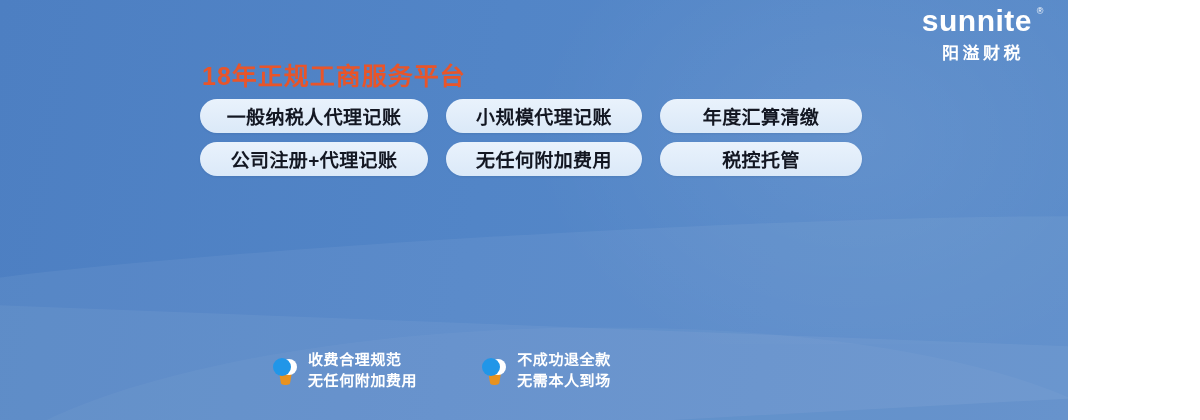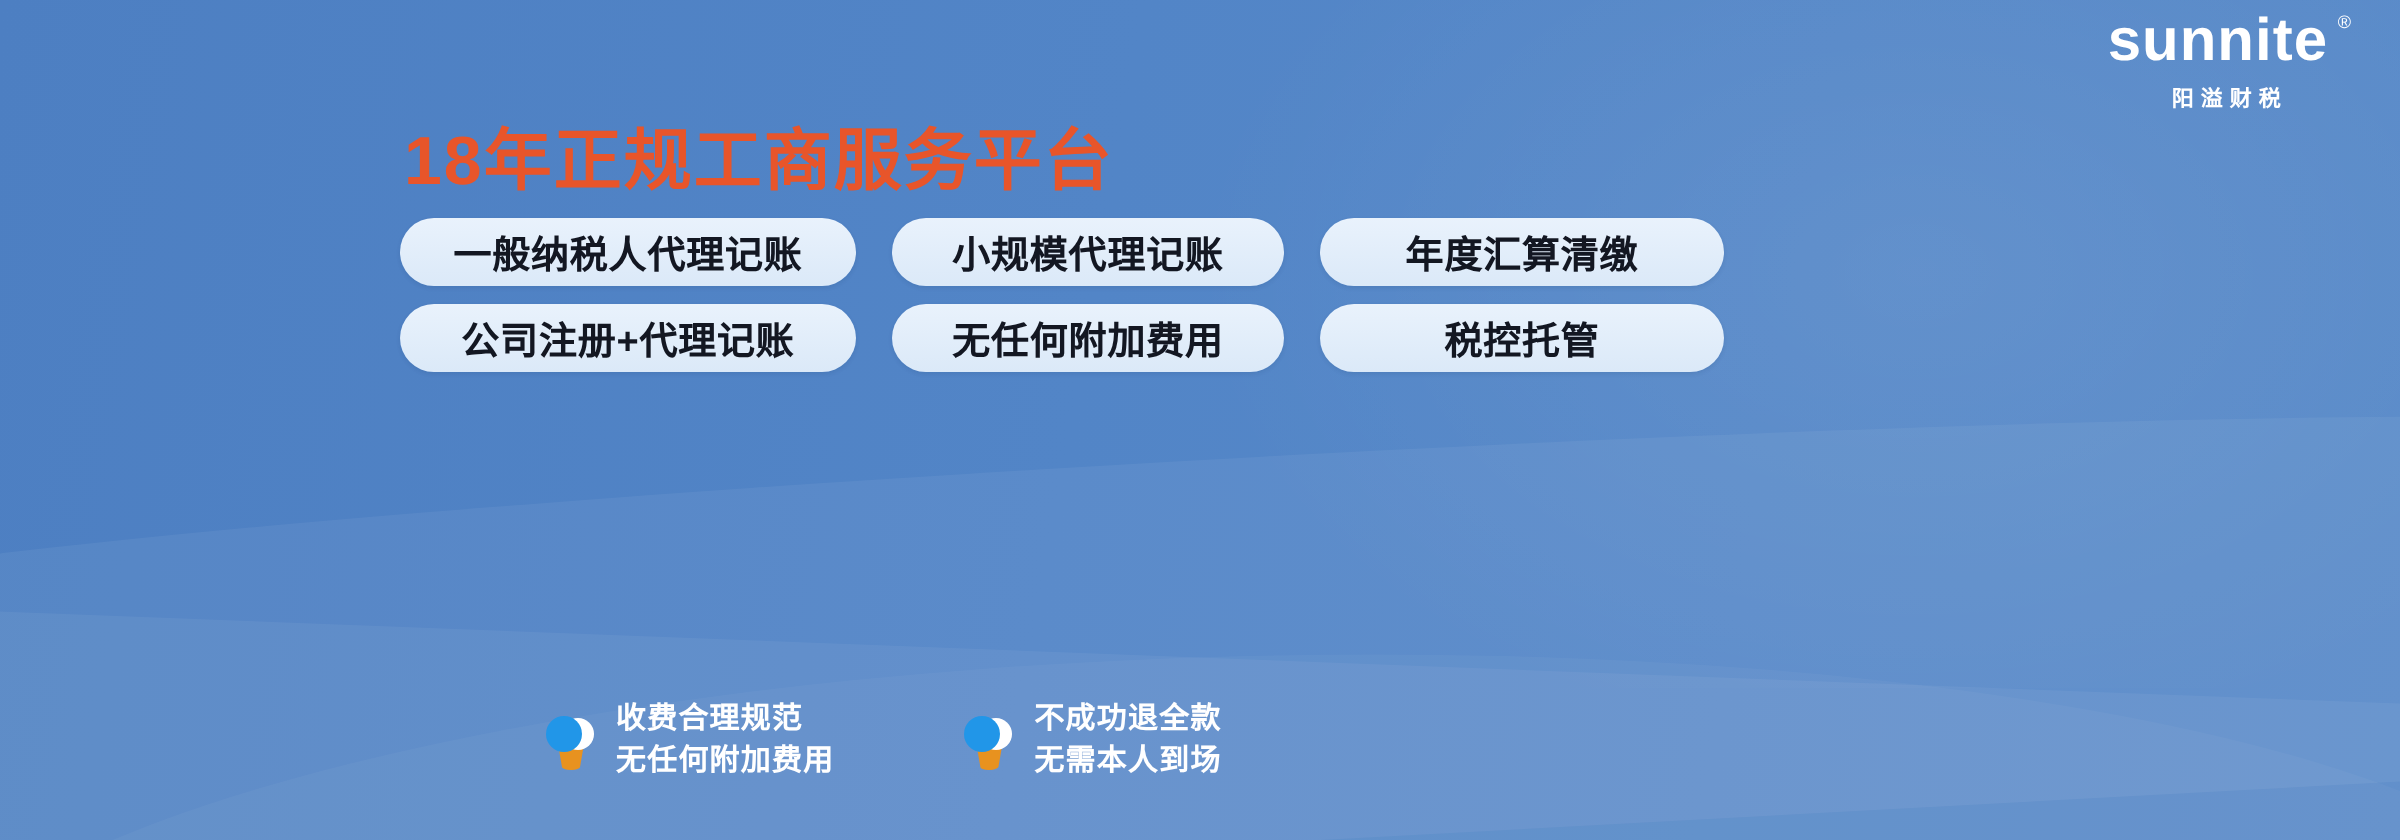--- a/index.html
+++ b/index.html
@@ -5,21 +5,21 @@
 <style>
   html, body {
     margin: 0;
     padding: 0;
     background: #ffffff;
   }
   * { box-sizing: border-box; }
 
   .banner {
     position: relative;
-    width: 1200px;
+    width: 1068px;
     height: 420px;
     overflow: hidden;
     background: #4f82c4;
     font-family: "Liberation Sans", "DejaVu Sans", sans-serif;
     -webkit-font-smoothing: antialiased;
   }
 
   
   .bg-base {
     position: absolute;
@@ -88,35 +88,35 @@
   .logo-reg {
     position: absolute;
     right: 0;
     top: 1px;
     font-size: 9px;
     font-weight: 400;
     line-height: 1;
   }
   .logo-cn {
     margin-top: 9px;
-    font-size: 11px;
+    font-size: 17px;
     font-weight: 600;
     letter-spacing: 3.5px;
     color: #ffffff;
   }
 
   
   .content {
     position: absolute;
     left: 200px;
     top: 62px;
     width: 720px;
   }
   .eyebrow {
-    font-size: 34px;
+    font-size: 25px;
     font-weight: 700;
     color: #e8552a;
     letter-spacing: 1px;
     line-height: 1.15;
     margin: 0 0 8px 2px;
     white-space: nowrap;
   }
   .headline {
     font-size: 56px;
     font-weight: 700;

